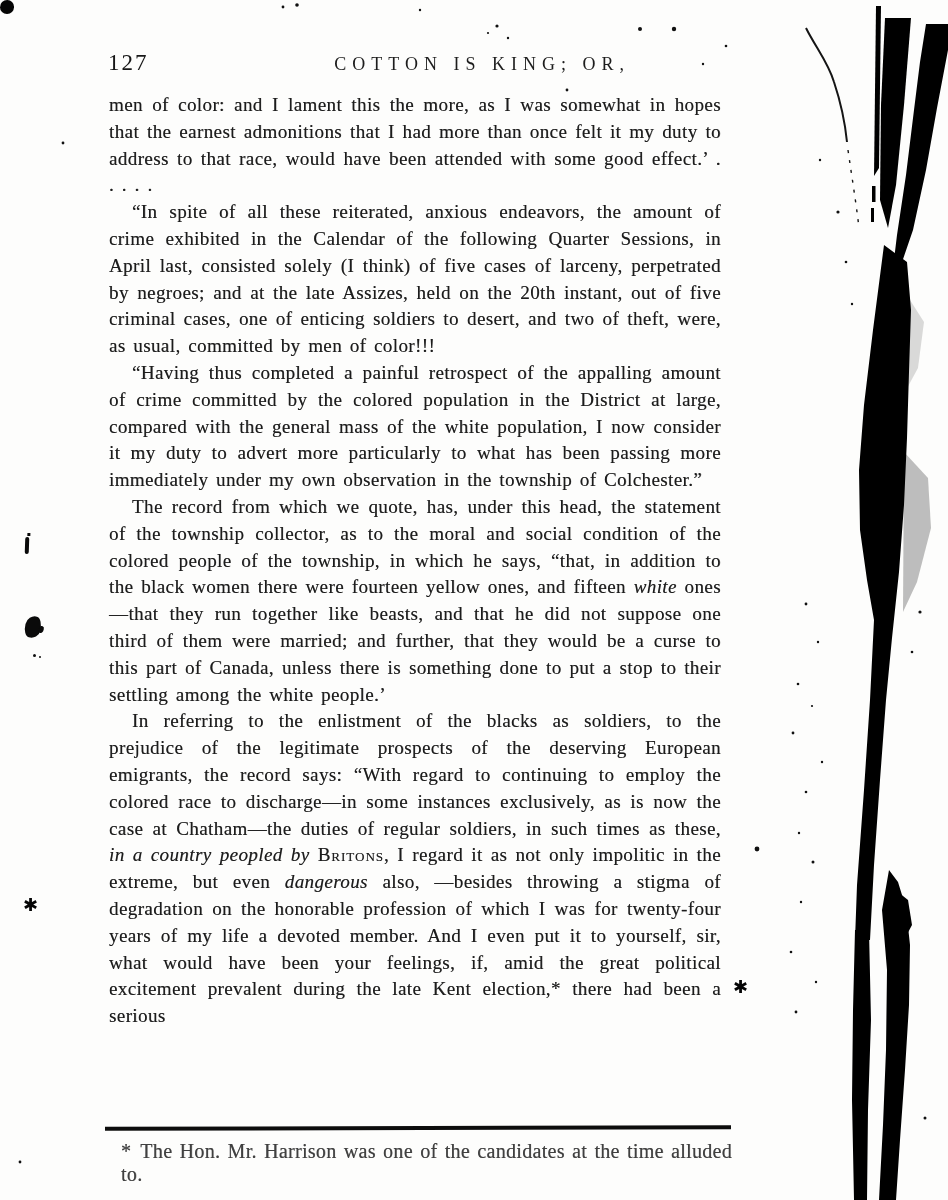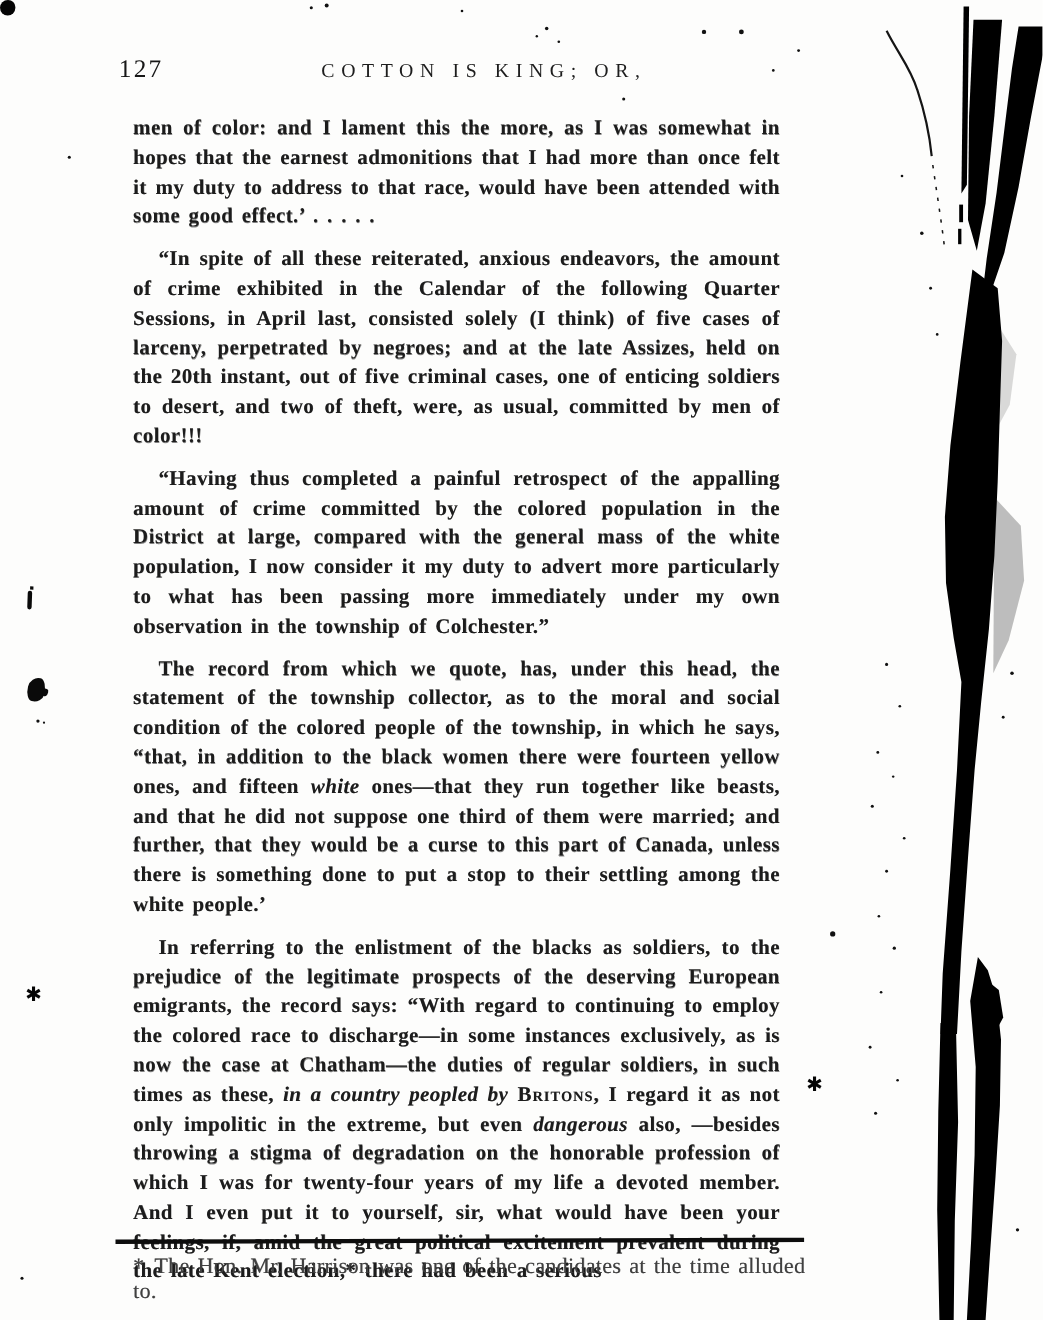--- a/index.html
+++ b/index.html
@@ -6,31 +6,31 @@
   .page{
     position:relative;width:948px;height:1200px;background:#fdfdfc;overflow:hidden;
     font-family:"Liberation Serif","DejaVu Serif",serif;color:#1b1b1b;
   }
   
   .pagenum{
     position:absolute;left:108px;top:50px;font-size:23px;letter-spacing:2px;
     color:#171717;
   }
   .running-title{
-    position:absolute;left:250px;top:54px;width:380px;text-align:center;
+    position:absolute;left:250px;top:54px;width:380px;text-align:right;
     font-size:18px;letter-spacing:6px;color:#1d1d1d;white-space:nowrap;
   }
   
   .text-block{
     position:absolute;left:109px;top:92px;width:612px;
     font-size:19px;line-height:26.8px;letter-spacing:0.4px;word-spacing:2.5px;
     text-align:justify;color:#1c1c1c;
     text-shadow:0.3px 0.3px 0 rgba(30,30,30,0.55);
   }
-  .text-block p{margin:12px;font-weight:bold;}
+  .text-block p{margin:0;}
   .text-block p.indent{text-indent:23px;}
   .italic{font-style:italic;}
   .smallcaps{font-variant:small-caps;letter-spacing:1px;}
   
   .footnote-rule{
     position:absolute;left:105px;top:1126px;width:626px;height:3.5px;
     background:#0d0d0d;transform:rotate(-0.15deg);
   }
   .footnote{
     position:absolute;left:95px;top:1140px;width:618px;

